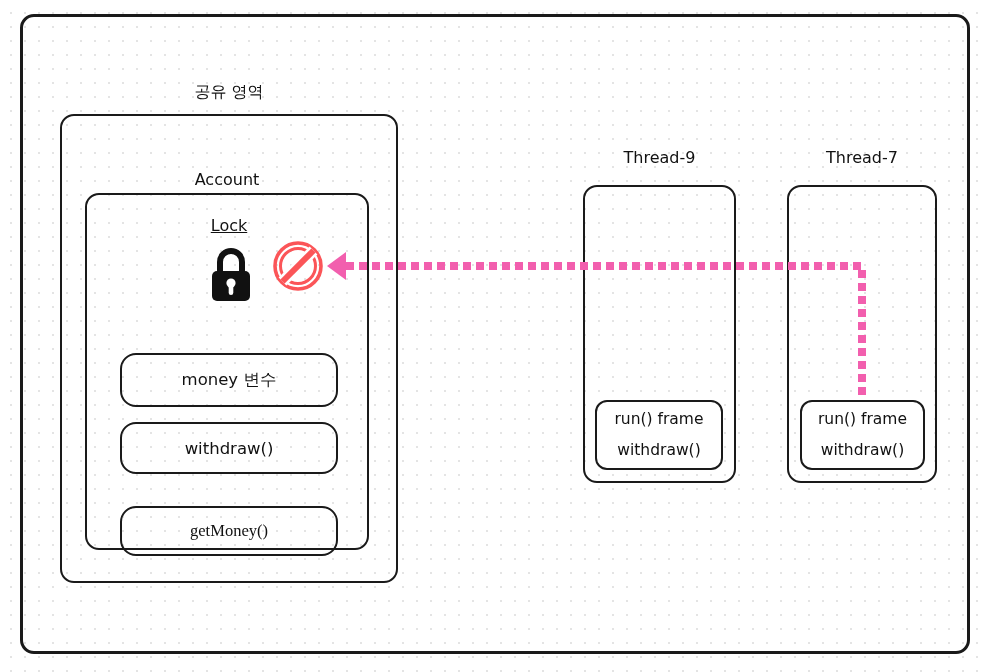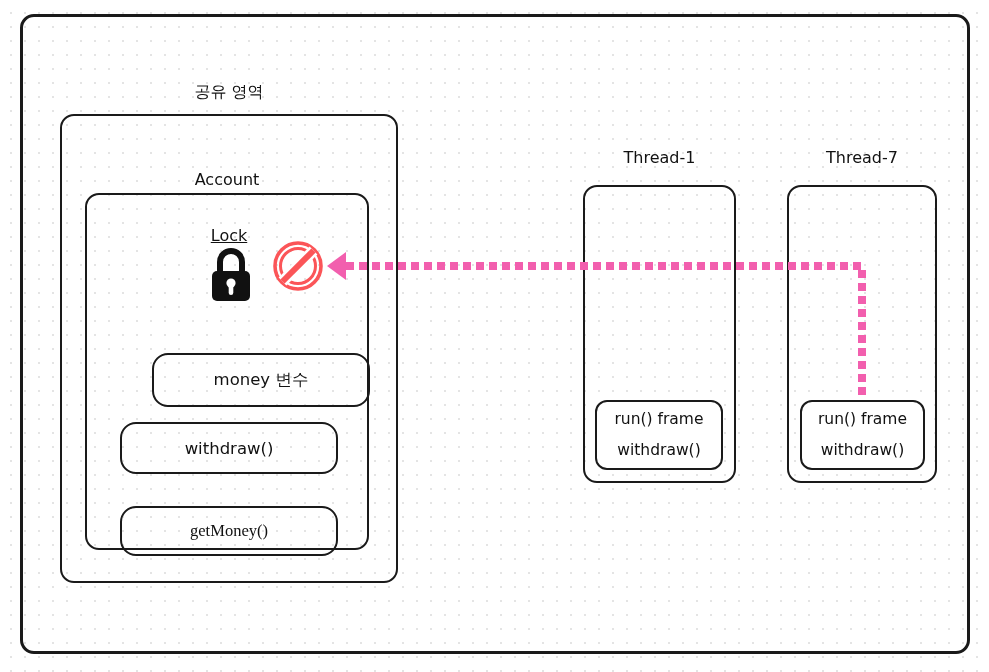--- a/index.html
+++ b/index.html
@@ -32,33 +32,33 @@
     white-space: nowrap;
   }
   .outer-box {
     left: 20px; top: 14px; width: 950px; height: 640px;
     border-width: 3px;
   }
   .shared-box  { left: 60px;  top: 114px; width: 338px; height: 469px; }
   .shared-lbl  { left: 60px;  top: 82px;  width: 338px; }
   .account-box { left: 85px;  top: 193px; width: 284px; height: 357px; }
   .account-lbl { left: 85px;  top: 170px; width: 284px; }
-  .lock-lbl    { left: 120px; top: 226px; width: 218px; text-decoration: underline; }
+  .lock-lbl    { left: 120px; top: 216px; width: 218px; text-decoration: underline; }
 
   .member-box {
     position: absolute;
     left: 120px; width: 218px;
     border: 2.8px solid #1a1a1a;
     border-radius: 16px;
     box-sizing: border-box;
     display: flex; align-items: center; justify-content: center;
     font-size: 16.5px; color: #111;
     background: #fff0;
   }
-  .member-0 { top: 353px; height: 54px; margin-left: 32px; }
+  .member-0 { top: 353px; height: 54px; }
   .member-1 { top: 422px; height: 52px; }
   .member-2 { top: 506px; height: 50px; font-family: Liberation Serif, serif; }
 
   .thread-box  { width: 153px; height: 298px; top: 185px; }
   .thread0-box { left: 583px; }
   .thread1-box { left: 787px; width: 150px; }
   .thread0-lbl { left: 583px; top: 148px; width: 153px; }
   .thread1-lbl { left: 787px; top: 148px; width: 150px; }
 
   .frame-box {
@@ -143,21 +143,21 @@
   <div class="member-box member-0">
     <span>money 변수</span>
   </div>
   <div class="member-box member-1">
     <span>withdraw()</span>
   </div>
   <div class="member-box member-2">
     <span>getMoney()</span>
   </div>
 
-  <div class="lbl thread0-lbl">Thread-1</div>
+  <div class="lbl thread0-lbl">Thread-9</div>
   <div class="box thread-box thread0-box"></div>
   <div class="frame-box frame0">
     <span>run() frame</span>
     <span>withdraw()</span>
   </div>
 
   <div class="lbl thread1-lbl">Thread-7</div>
   <div class="box thread-box thread1-box"></div>
   <div class="frame-box frame1">
     <span>run() frame</span>

